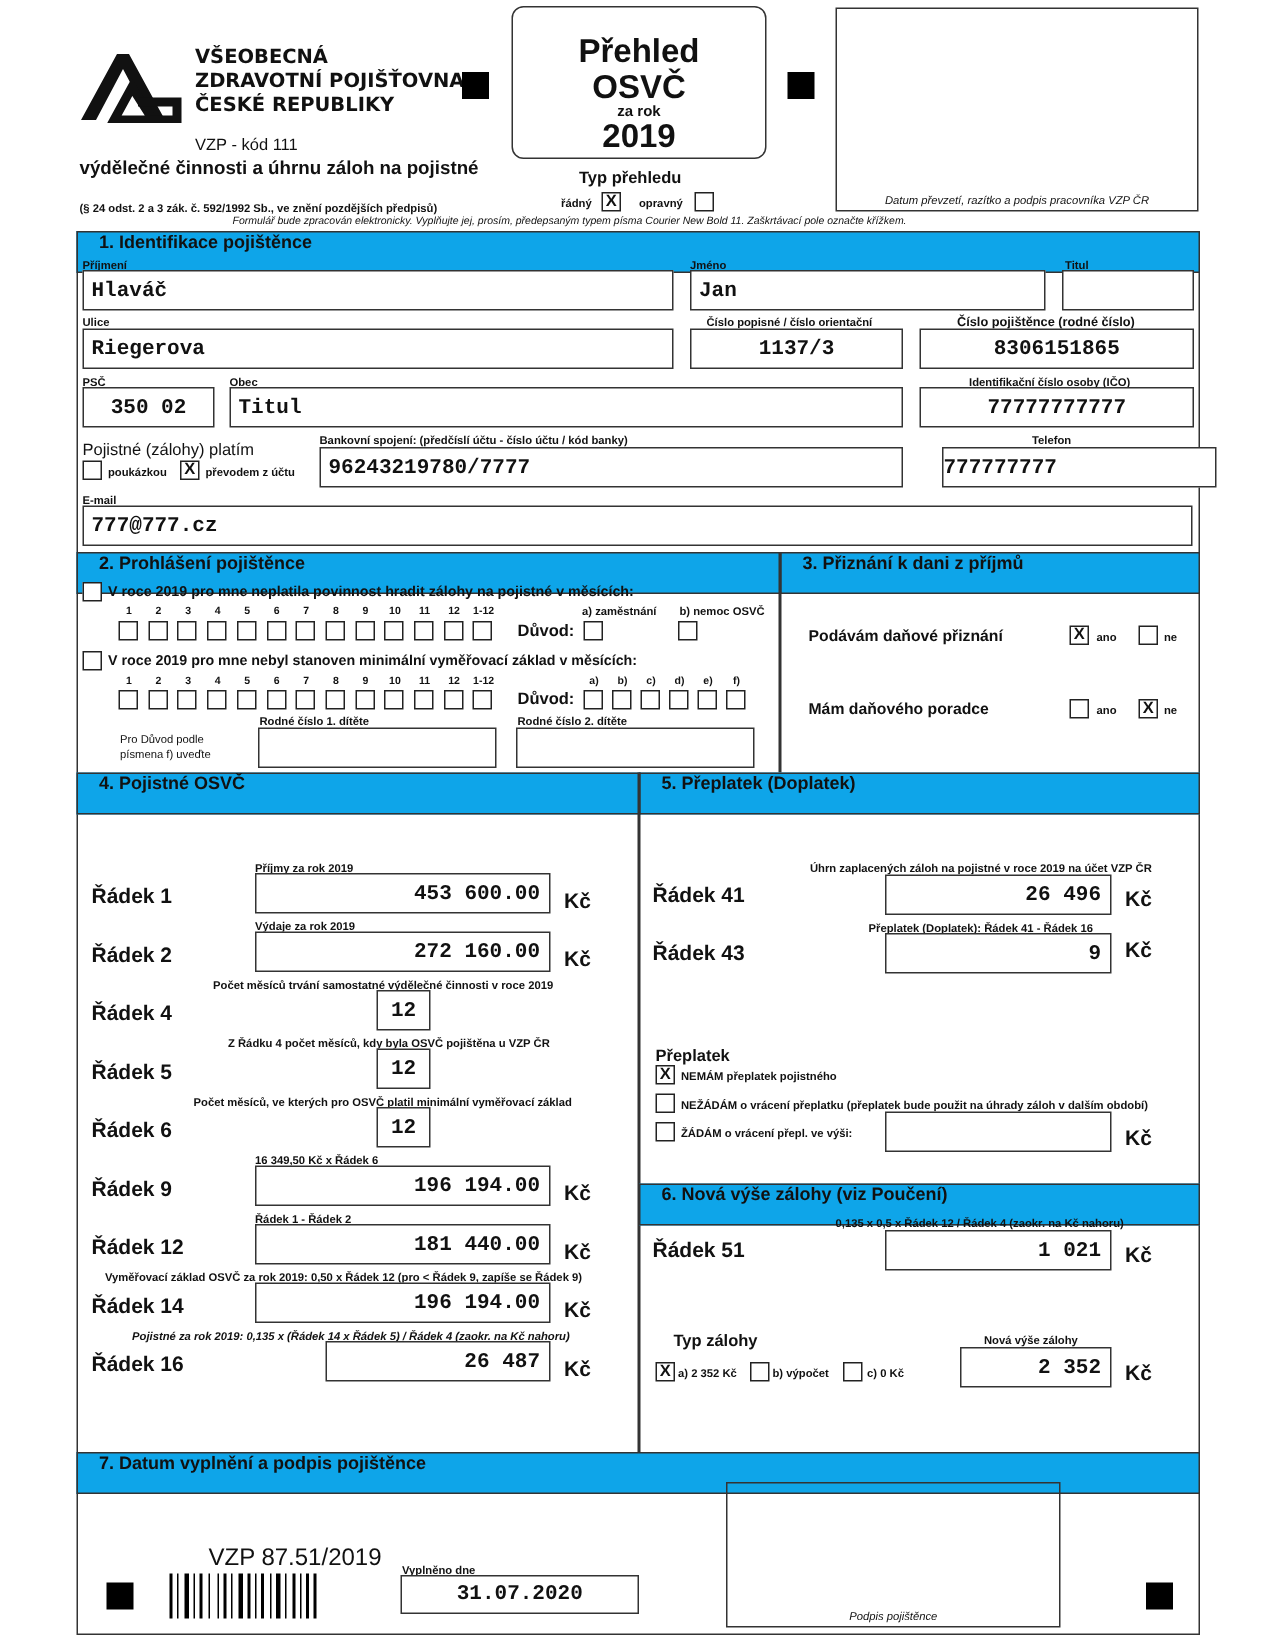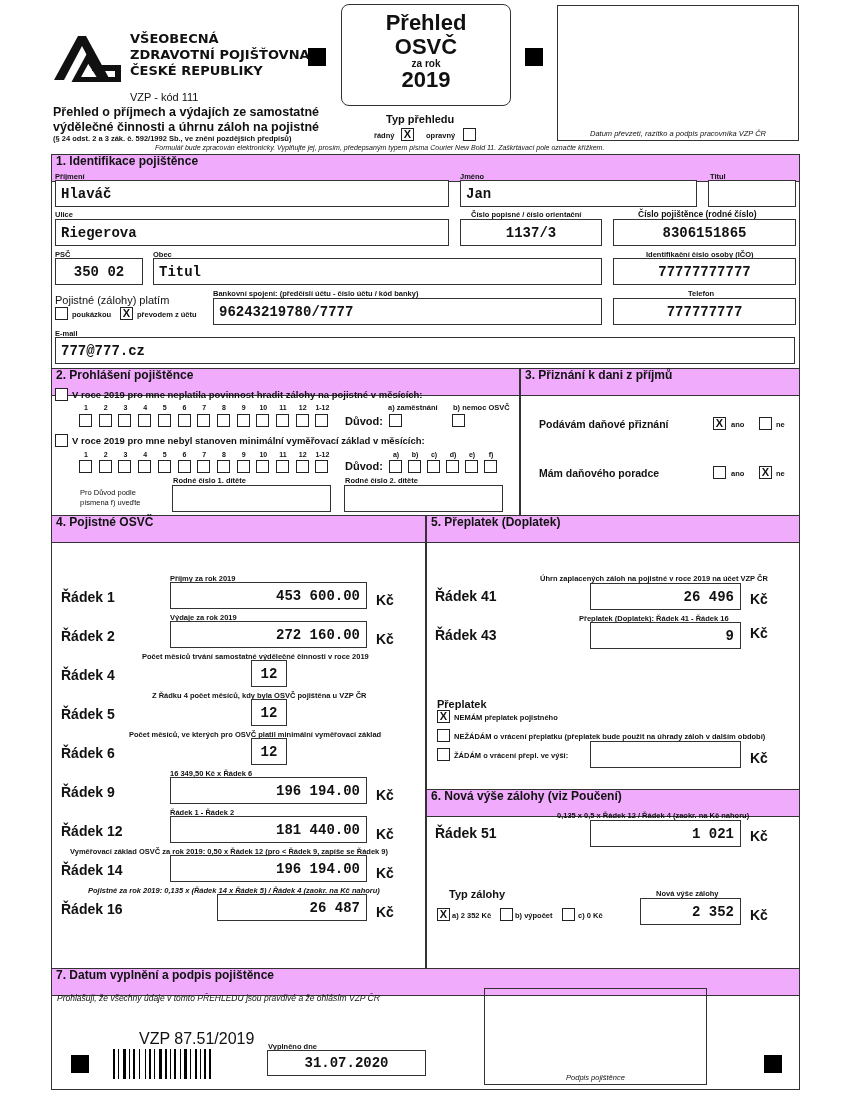--- a/index.html
+++ b/index.html
@@ -2,21 +2,21 @@
 <html><head>
 <meta charset="utf-8">
 <style>
 *{box-sizing:border-box;margin:0;padding:0}
 body{width:850px;height:1100px;background:#fff;position:relative;font-family:"Liberation Sans",sans-serif;color:#111;overflow:hidden}
 .abs{position:absolute}
 .lbl{position:absolute;font-size:7.5px;font-weight:bold;white-space:nowrap}
 .box{position:absolute;border:1.5px solid #333;background:#fff}
 .val{font-family:"Liberation Mono",monospace;font-weight:bold;font-size:14px;position:absolute;white-space:nowrap}
 .cb{position:absolute;width:13px;height:13px;border:1.2px solid #222;background:#fff;font-size:11px;font-weight:bold;line-height:11px;text-align:center}
-.sec{position:absolute;height:28px;background:#f0abfc;border:1.5px solid #333;font-weight:bold;font-size:12px;line-height:13px;padding-left:4px}
+.sec{position:absolute;height:28px;background:#0ea5e9;border:1.5px solid #333;font-weight:bold;font-size:12px;line-height:13px;padding-left:14px}
 .sq{position:absolute;width:18px;height:18px;background:#000}
 .rad{position:absolute;font-weight:bold;font-size:14px;white-space:nowrap}
 .kc{position:absolute;font-weight:bold;font-size:14px}
 .num{position:absolute;font-size:7px;font-weight:bold;text-align:center;width:14px}
 .vline{position:absolute;background:#333;width:1.5px}
 </style>
 </head>
 <body>
 
 <div class="abs" style="left:52px;top:32px;width:70px;height:50px">
@@ -27,28 +27,27 @@
     </svg>
 </div>
 <div class="abs" style="left:130px;top:31px;font-weight:bold;font-size:13px;line-height:16px;font-family:'DejaVu Sans',sans-serif">
 <div>VŠEOBECNÁ</div>
 <div>ZDRAVOTNÍ POJIŠŤOVNA</div>
 <div>ČESKÉ REPUBLIKY</div>
 </div>
 <div class="sq" style="left:308px;top:48px"></div>
 <div class="abs" style="left:130px;top:91px;font-size:11px">VZP - kód 111</div>
 <div class="abs" style="left:53px;top:105px;font-weight:bold;font-size:12.5px;line-height:15px">
-<div>Přehled o příjmech a výdajích ze samostatné</div>
 <div>výdělečné činnosti a úhrnu záloh na pojistné</div>
 </div>
 <div class="abs" style="left:53px;top:134px;font-weight:bold;font-size:7.5px">(§ 24 odst. 2 a 3 zák. č. 592/1992 Sb., ve znění pozdějších předpisů)</div>
 <div class="abs" style="left:155px;top:144px;font-style:italic;font-size:7px">Formulář bude zpracován elektronicky. Vyplňujte jej, prosím, předepsaným typem písma Courier New Bold 11. Zaškrtávací pole označte křížkem.</div>
 
 <div class="abs" style="left:341px;top:4px;width:170px;height:102px;border:1.5px solid #333;border-radius:8px;text-align:center;font-weight:bold">
-<div style="font-size:22px;margin-top:5px">Přehled</div>
+<div style="font-size:22px;margin-top:16px">Přehled</div>
 <div style="font-size:22px;line-height:22px">OSVČ</div>
 <div style="font-size:10px">za rok</div>
 <div style="font-size:22px;line-height:22px">2019</div>
 </div>
 <div class="abs" style="left:386px;top:113px;font-weight:bold;font-size:11px">Typ přehledu</div>
 <div class="abs" style="left:374px;top:131px;font-size:7.5px;font-weight:bold">řádný</div>
 <div class="cb" style="left:401px;top:128px">X</div>
 <div class="abs" style="left:426px;top:131px;font-size:7.5px;font-weight:bold">opravný</div>
 <div class="cb" style="left:463px;top:128px"></div>
 <div class="sq" style="left:525px;top:48px"></div>
@@ -101,21 +100,21 @@
 <div class="abs" style="left:55px;top:294px;font-size:11px">Pojistné (zálohy) platím</div>
 <div class="cb" style="left:55px;top:307px"></div>
 <div class="lbl" style="left:72px;top:310px">poukázkou</div>
 <div class="cb" style="left:120px;top:307px">X</div>
 <div class="lbl" style="left:137px;top:310px">převodem z účtu</div>
 <div class="lbl" style="left:213px;top:289px">Bankovní spojení:  (předčíslí účtu - číslo účtu / kód banky)</div>
 <div class="box" style="left:213px;top:298px;width:389px;height:27px">
     <span class="val" style="left:5px;top:5px">96243219780/7777</span>
   </div>
 <div class="lbl" style="left:688px;top:289px">Telefon</div>
-<div class="box" style="left:613px;top:298px;width:183px;height:27px;text-align:center">
+<div class="box" style="left:628px;top:298px;width:183px;height:27px;text-align:left">
     <span class="val" style="left:0;right:0;top:5px">777777777</span>
   </div>
 
 <div class="lbl" style="left:55px;top:329px">E-mail</div>
 <div class="box" style="left:55px;top:337px;width:740px;height:27px">
     <span class="val" style="left:5px;top:5px">777@777.cz</span>
   </div>
 
 <div class="sec" style="left:51px;top:368px;width:470px">2. Prohlášení pojištěnce</div>
 <div class="sec" style="left:520px;top:368px;width:280px">3. Přiznání k dani z příjmů</div>
@@ -201,21 +200,20 @@
 <div class="cb" style="left:562px;top:908px"></div>
 <div class="lbl" style="left:578px;top:911px">c) 0 Kč</div>
 <div class="lbl" style="left:656px;top:889px">Nová výše zálohy</div>
 <div class="box" style="left:640px;top:898px;width:101px;height:27px">
     <span class="val" style="right:6px;top:5px">2 352</span>
   </div>
 <div class="kc" style="left:750px;top:907px">Kč</div>
 
 <div class="sec" style="left:51px;top:968px;width:749px">7. Datum vyplnění a podpis pojištěnce</div>
 <div class="abs" style="left:57px;top:993px;font-style:italic;font-size:8.5px;line-height:11px">
-<div>Prohlašuji, že všechny údaje v tomto PŘEHLEDU jsou pravdivé a že ohlásím VZP ČR</div>
 </div>
 <div class="abs" style="left:139px;top:1030px;font-size:16px">VZP 87.51/2019</div>
 <div class="sq" style="left:71px;top:1055px"></div>
 <div id="barcode" class="abs" style="left:113px;top:1049px;width:127px;height:30px">
     <div style="position: absolute; top: 0px; height: 30px; background: rgb(0, 0, 0); left: 0px; width: 2px;"></div>
     <div style="position: absolute; top: 0px; height: 30px; background: rgb(0, 0, 0); left: 5px; width: 1px;"></div>
     <div style="position: absolute; top: 0px; height: 30px; background: rgb(0, 0, 0); left: 10px; width: 3px;"></div>
     <div style="position: absolute; top: 0px; height: 30px; background: rgb(0, 0, 0); left: 16px; width: 1px;"></div>
     <div style="position: absolute; top: 0px; height: 30px; background: rgb(0, 0, 0); left: 20px; width: 2px;"></div>
     <div style="position: absolute; top: 0px; height: 30px; background: rgb(0, 0, 0); left: 26px; width: 1px;"></div>

